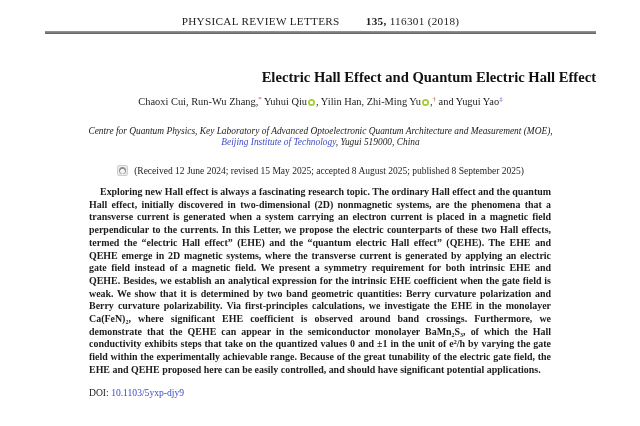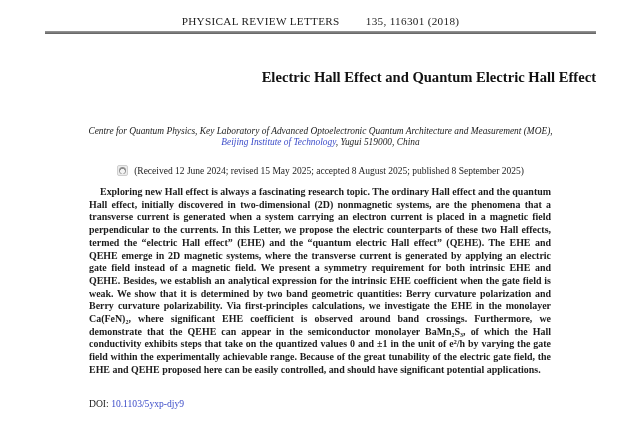--- a/index.html
+++ b/index.html
@@ -18,21 +18,21 @@
   .journal-header {
     position: absolute;
     top: 15px;
     left: 45px;
     width: 551px;
     text-align: center;
     font-size: 11.2px;
     letter-spacing: 0.3px;
     color: #222;
   }
-  .journal-header .vol { font-weight: normal; margin-left: 23px; }
+  .journal-header .vol { font-weight: bold; margin-left: 23px; }
   .header-rule {
     position: absolute;
     top: 31px;
     left: 45px;
     width: 551px;
     height: 3px;
     background: linear-gradient(#9a9a9a, #5f5f5f);
   }
 
   
@@ -136,36 +136,37 @@
     line-height: 12.7px;
     text-align: justify;
     text-indent: 11px;
     color: #1c1c1c;
     font-weight: bold;
   }
 
   
   .doi-row {
     position: absolute;
-    top: 398px;
+    top: 387px;
     left: 89px;
     font-size: 9.6px;
     color: #1c1c1c;
   }
 </style>
 </head>
 <body>
 
 <div class="page">
 
   <div class="journal-header"><span>PHYSICAL REVIEW LETTERS</span> <span class="vol">135,</span> <span>116301 (2018)</span></div>
   <div class="header-rule"></div>
 
   <div class="title">Electric Hall Effect and Quantum Electric Hall Effect</div>
 
+  <div class="authors"><span>Chaoxi Cui, Run-Wu Zhang,</span><sup class="note note-red">*</sup><span> Yuhui Qiu</span><span class="orcid"></span><span>, Yilin Han, Zhi-Ming Yu</span><span class="orcid"></span><span>,</span><sup class="note note-red">†</sup><span> and Yugui Yao</span><sup class="note note-blue">‡</sup></div>
 
   <div class="affiliations">
     <div><span>Centre for Quantum Physics, Key Laboratory of Advanced Optoelectronic Quantum Architecture and Measurement (MOE),</span></div>
     <div><a class="link">Beijing Institute of Technology</a><span>, Yugui 519000, China</span></div>
   </div>
 
   <div class="received-row">
     <span class="crossmark"></span>
     <span>(Received 12 June 2024; revised 15 May 2025; accepted 8 August 2025; published 8 September 2025)</span>
   </div>

